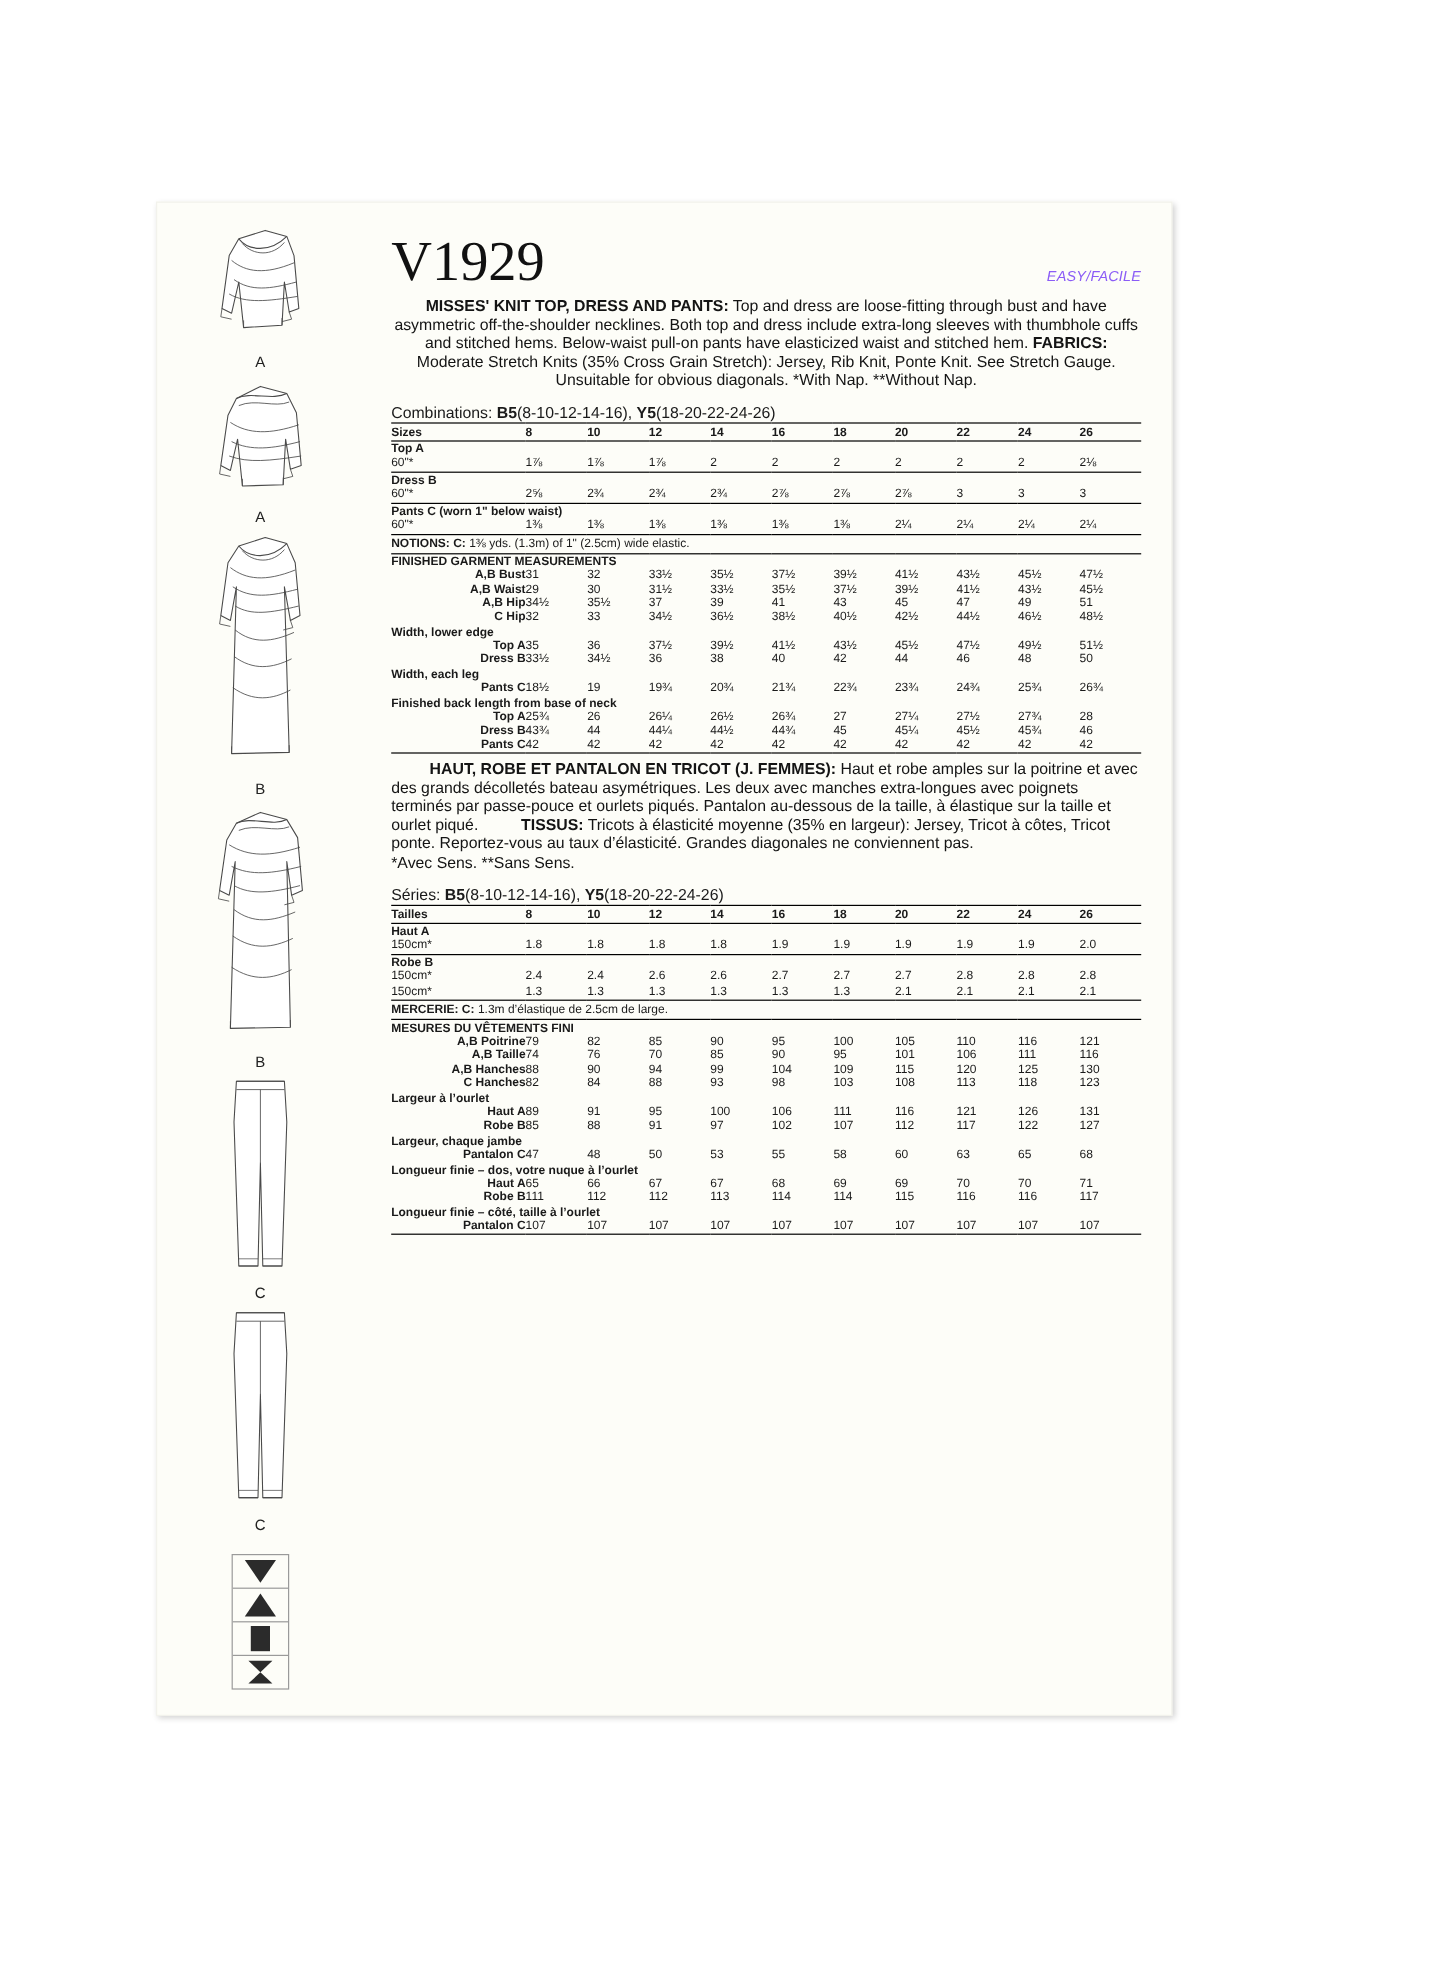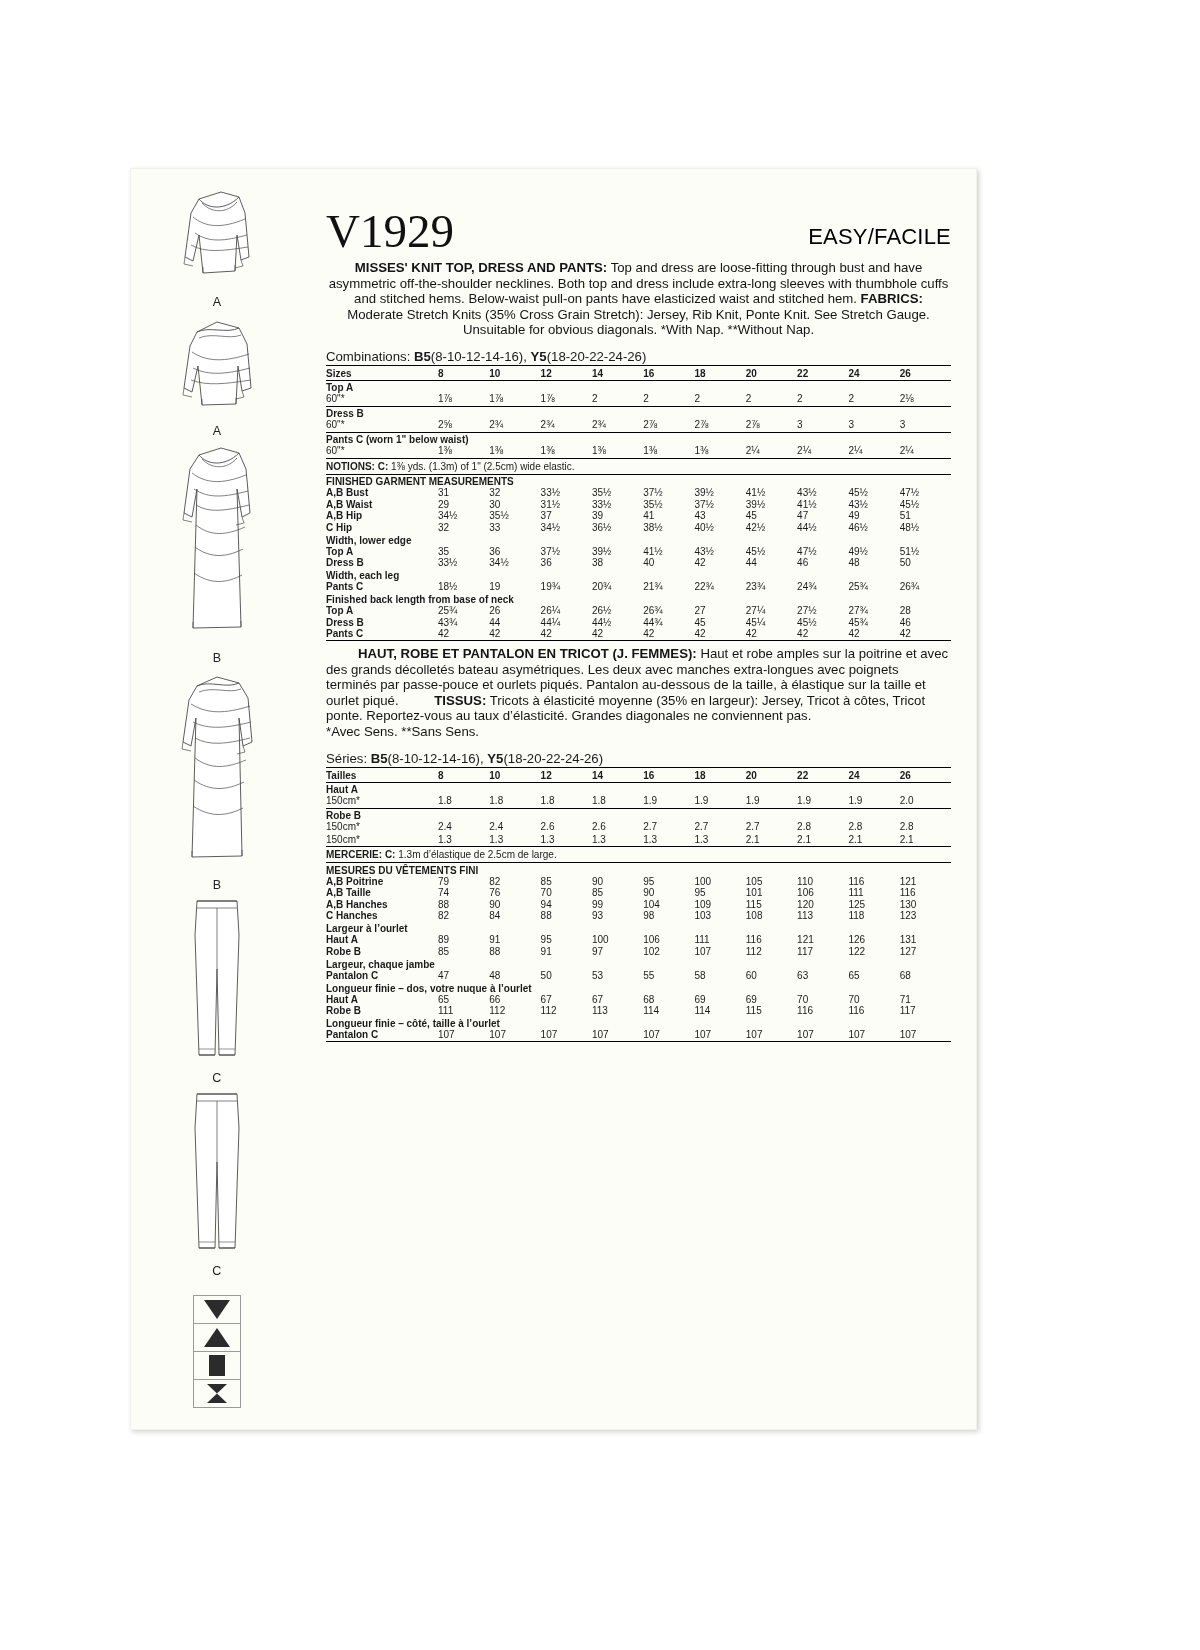--- a/index.html
+++ b/index.html
@@ -73,42 +73,43 @@
   }
   .bar-solid {
     width: 16px; height: 21px; background: #2b2b2b;
   }
   .hourglass { width: 26px; height: 21px; display:block; }
 
   
   .content {
     position: absolute;
     left: 195px;
-    top: 30px;
+    top: 17px;
     width: 625px;
   }
   .header-row {
     display: flex;
     align-items: flex-end;
     justify-content: space-between;
     height: 56px;
   }
   .pattern-no {
     font-family: "Liberation Serif", serif;
     font-size: 47px;
     line-height: 47px;
     letter-spacing: 0px;
     font-weight: 400;
     color: #111;
   }
   .difficulty {
-    font-size: 22px;
+    font-size: 12px;
     letter-spacing: .2px;
-    color: #000000;
+    color: #8b5cf6;
     padding-bottom: 5px;
+    font-style: italic;
   }
   .desc {
     margin-top: 5px;
     font-size: 13.2px;
     line-height: 15.6px;
     text-align: center;
     color: #141414;
   }
   .desc b { font-weight: bold; }
 
@@ -138,21 +139,21 @@
     font-weight: bold;
     padding-top: 1.5px;
   }
   tr.vals td { padding-bottom: 1.5px; }
   tr.sect td {
     font-weight: bold;
     padding-top: 1.5px;
     padding-bottom: 0px;
   }
   tr.meas td { padding-bottom: 0.5px; }
-  tr.meas td.c-label { font-weight: bold; }
+  tr.meas td.c-label { font-weight: bold; text-align: right; }
   tr.notion td {
     padding-top: 2px;
     padding-bottom: 2px;
   }
   tr.notion td b { font-weight: bold; }
   .frenchdesc {
     font-size: 13.2px;
     line-height: 15.6px;
     margin-top: 2px;
     color: #141414;

